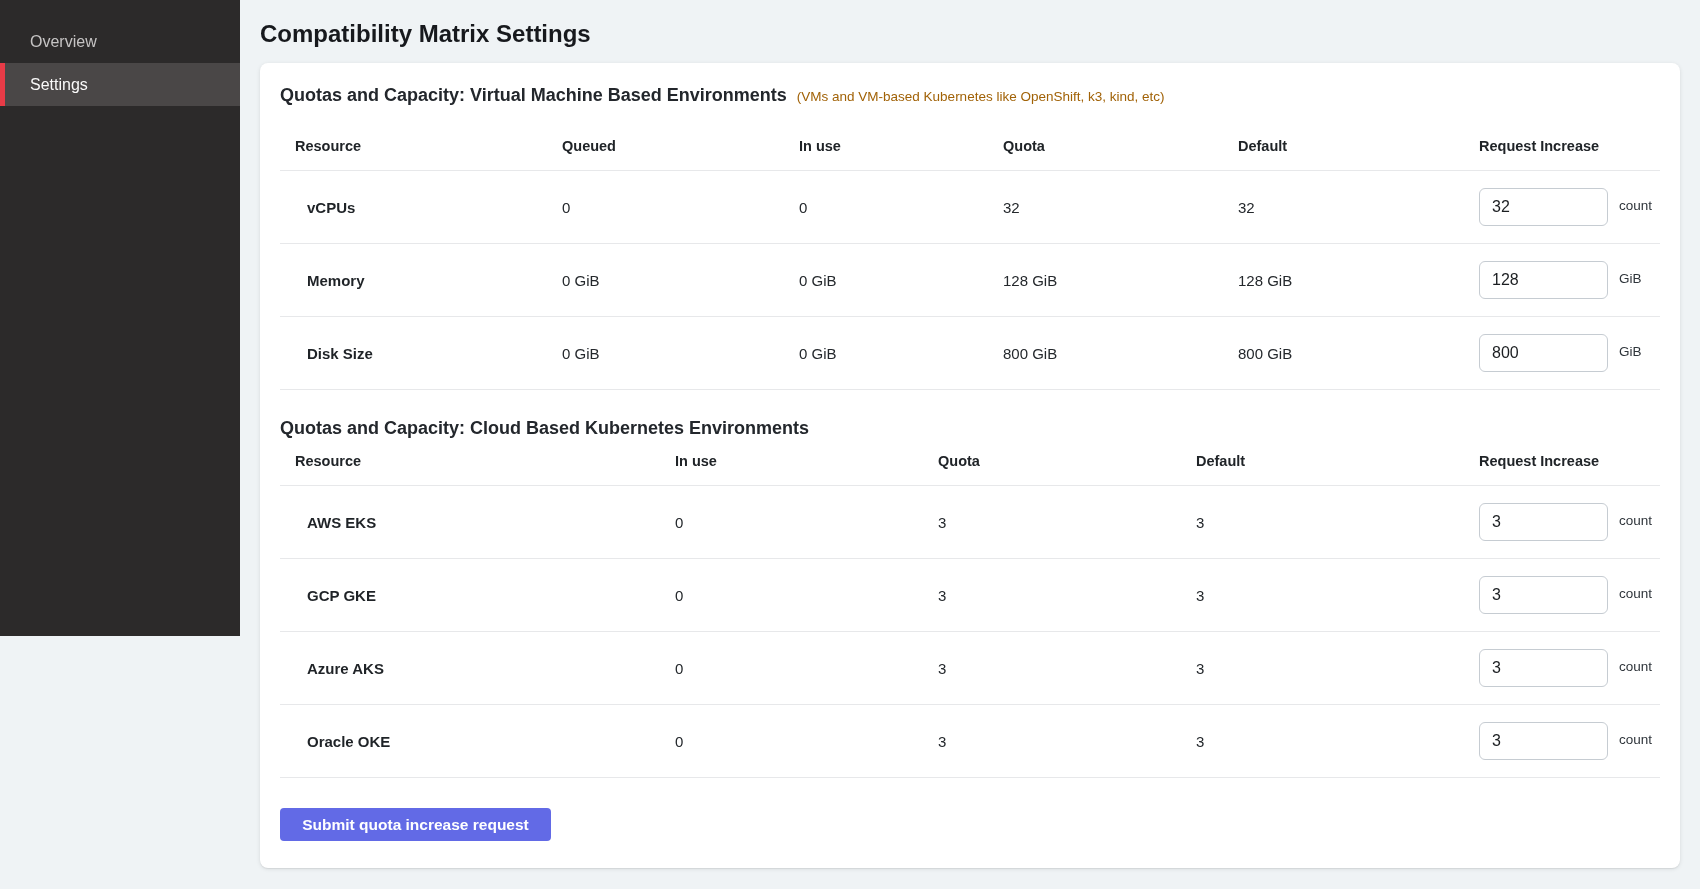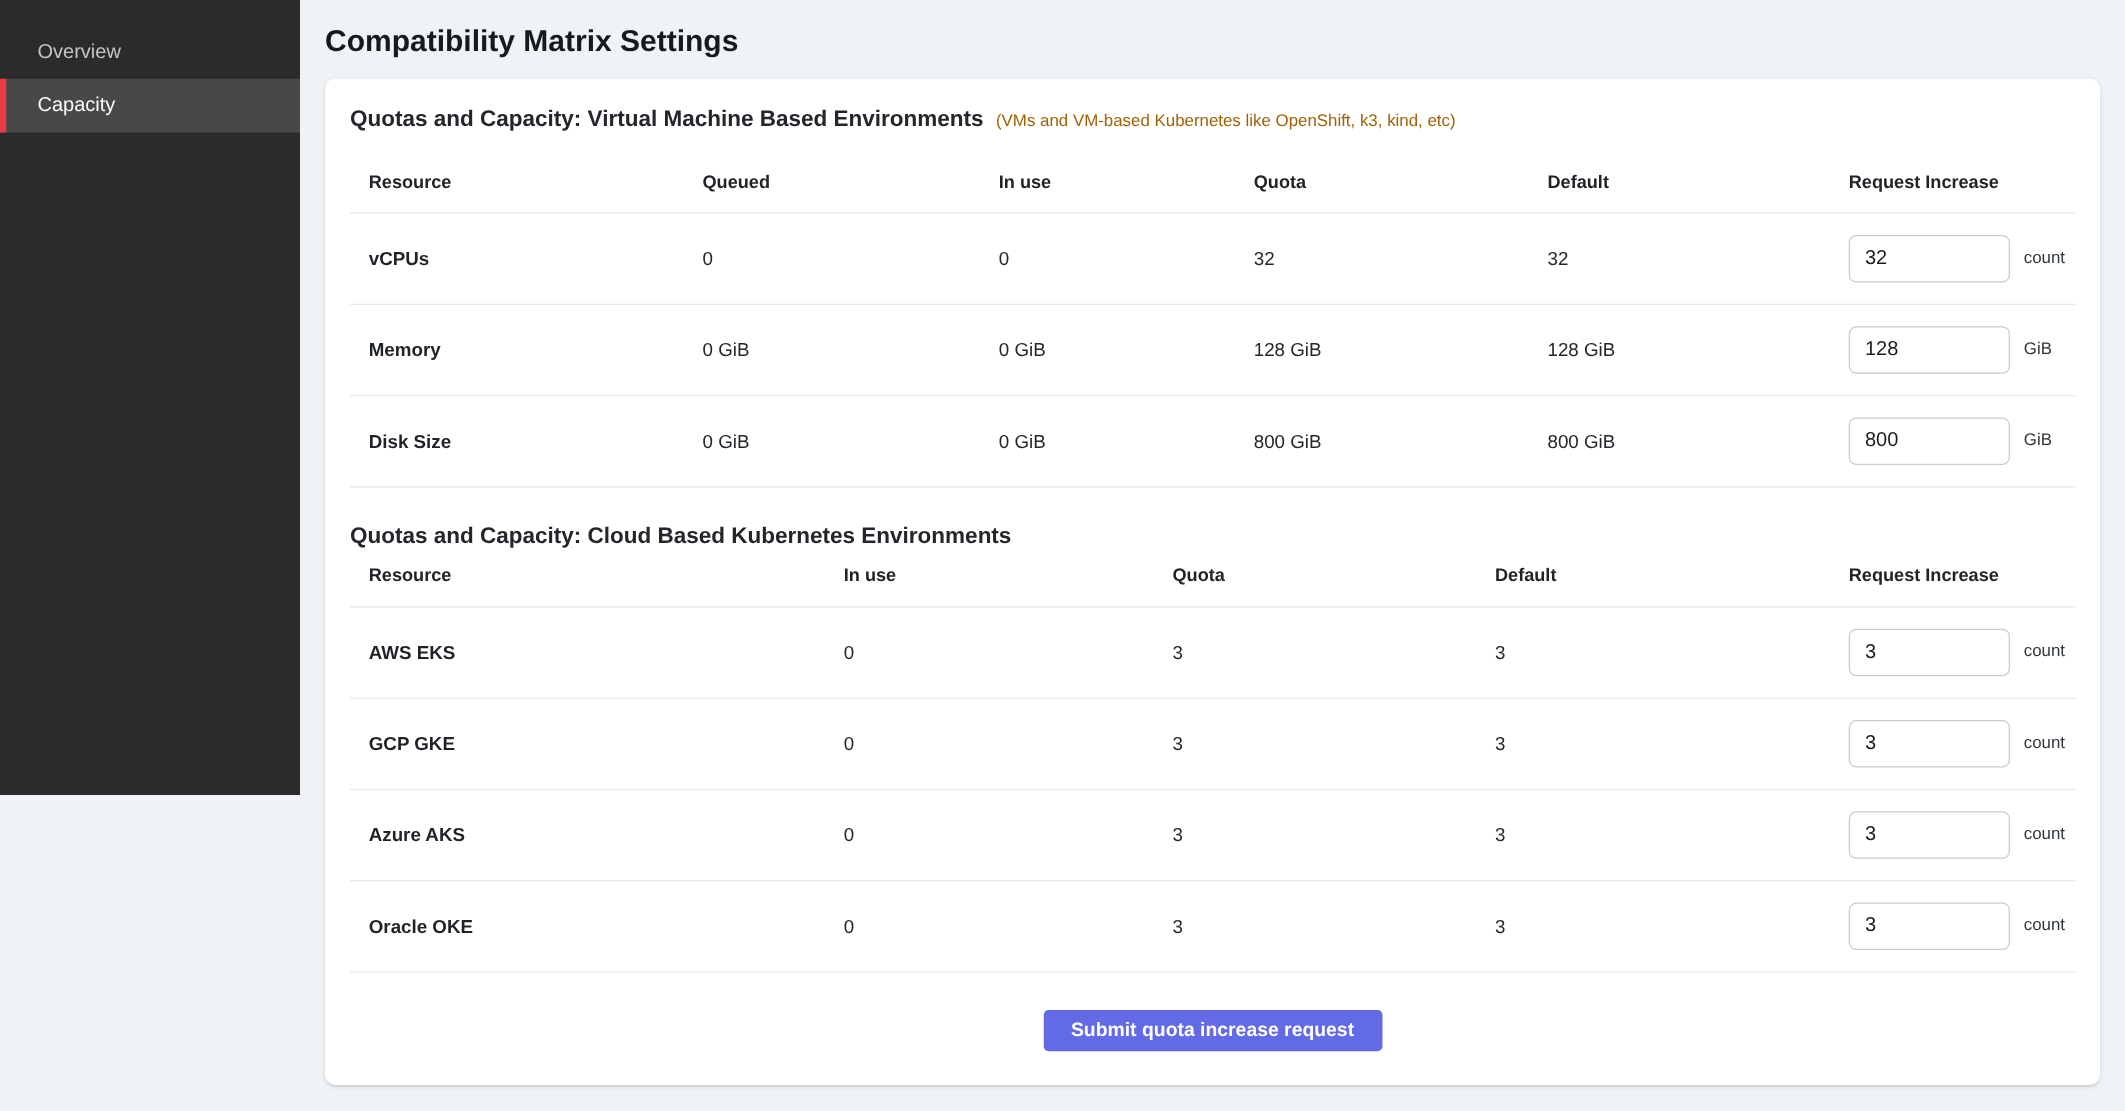--- a/index.html
+++ b/index.html
@@ -64,38 +64,38 @@
   .trow {
     display: grid; align-items: center;
     height: 73px;
     padding-left: 15px;
     border-bottom: 1px solid #e7e8ea;
   }
   .t1 { grid-template-columns: 267px 237px 204px 235px 241px 1fr; }
   .t2 { grid-template-columns: 380px 263px 258px 283px 1fr; }
 
   .cell { font-size: 15px; color: #24282c; }
-  .cell.resource { font-weight: bold; color: #1f2327; }
+  .cell.resource { font-weight: bold; color: #1f2327; margin-left: 12px; }
 
   .req { display: flex; align-items: center; gap: 11px; }
   .req-input {
     width: 129px; height: 38px;
     border: 1px solid #c6ccd2; border-radius: 6px;
     font-family: "Liberation Sans", "DejaVu Sans", sans-serif;
     font-size: 16px; color: #1b1e21;
     padding: 0 12px;
     background: #fff;
     outline: none;
   }
   .unit { font-size: 13.5px; color: #2f353b; position: relative; top: -2px; }
 
   .thead2 { margin-top: 8px; }
   .section2-title { margin-top: 28px; }
 
-  .footer { padding-top: 30px; display: flex; justify-content: center; }
+  .footer { padding-top: 30px; display: flex; justify-content: flex-start; }
   .submit-btn {
     background: #626ae6;
     color: #ffffff;
     border: none;
     border-radius: 4px;
     font-family: "Liberation Sans", "DejaVu Sans", sans-serif;
     font-size: 15.5px; font-weight: bold;
     width: 271px; height: 33px;
     cursor: pointer;
   }
@@ -103,21 +103,21 @@
 </head>
 <body>
 
 <div class="app">
 
   <div class="sidebar">
     <div class="nav-item">
       <span>Overview</span>
     </div>
     <div class="nav-item active">
-      <span>Capacity</span>
+      <span>Settings</span>
     </div>
   </div>
 
   <div class="main">
     <div class="page-title">Compatibility Matrix Settings</div>
 
     <div class="card">
 
       <div class="section-title-row">
         <span class="section-title">Quotas and Capacity: Virtual Machine Based Environments</span>

